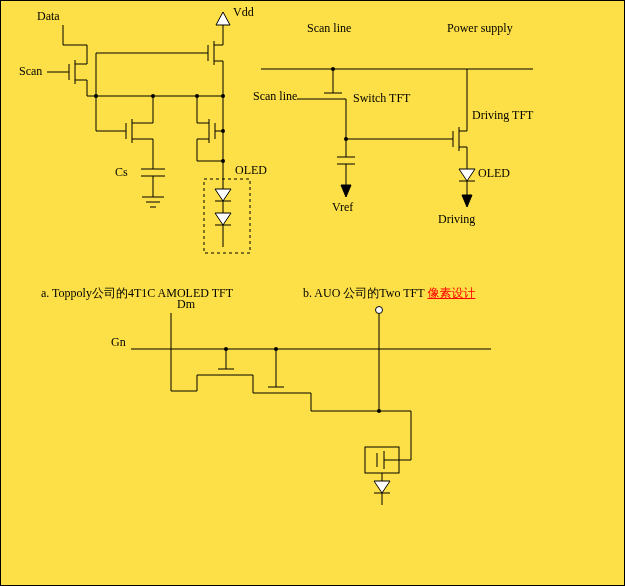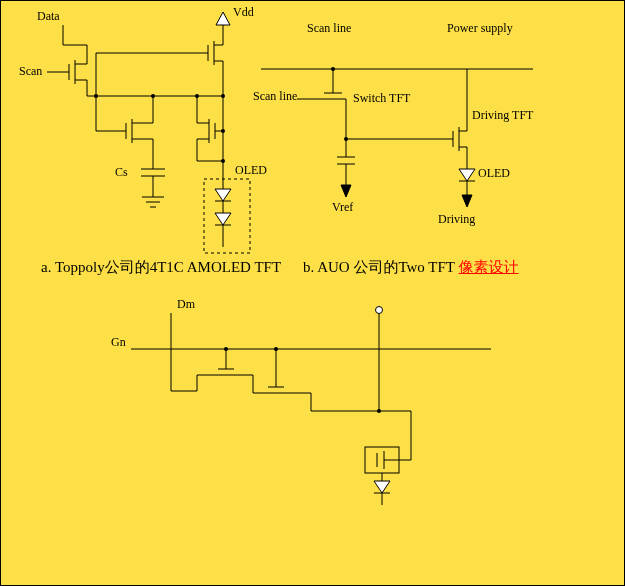--- a/index.html
+++ b/index.html
@@ -16,24 +16,25 @@
   #schematic-svg{position:absolute;left:0;top:0;}
   .lbl{
     position:absolute;
     font-size:12px;
     color:#000;
     white-space:nowrap;
     line-height:15px;
   }
   .caption{
     position:absolute;
-    font-size:15px;
+    font-size:12px;
     color:#000;
     white-space:nowrap;
     line-height:16px;
+    margin-top:26px;
   }
   .red-underline{
     color:#ff0000;
     text-decoration:underline;
   }
   .figure-caption{
     position:absolute;
     left:0;top:555px;width:100%;
     text-align:center;
     font-size:13px;

